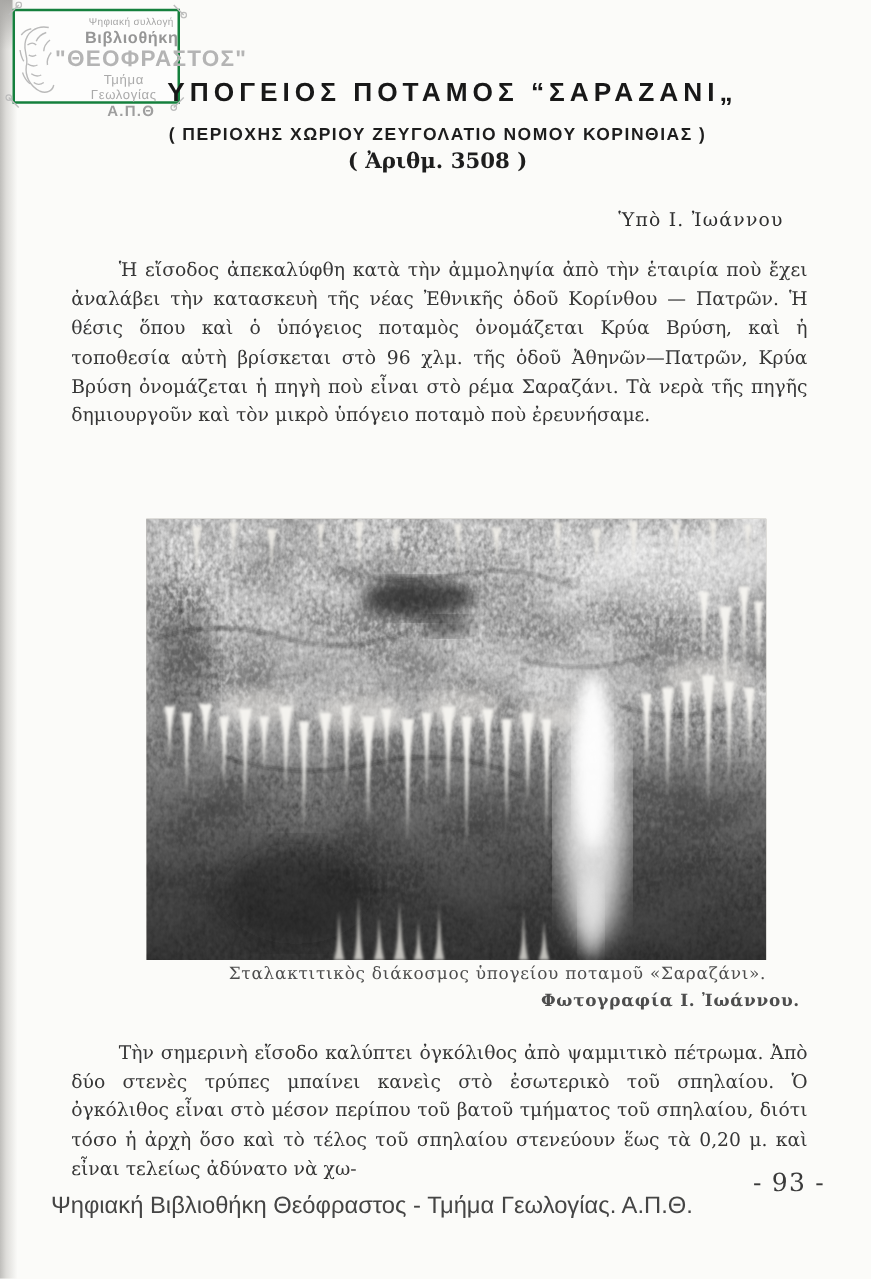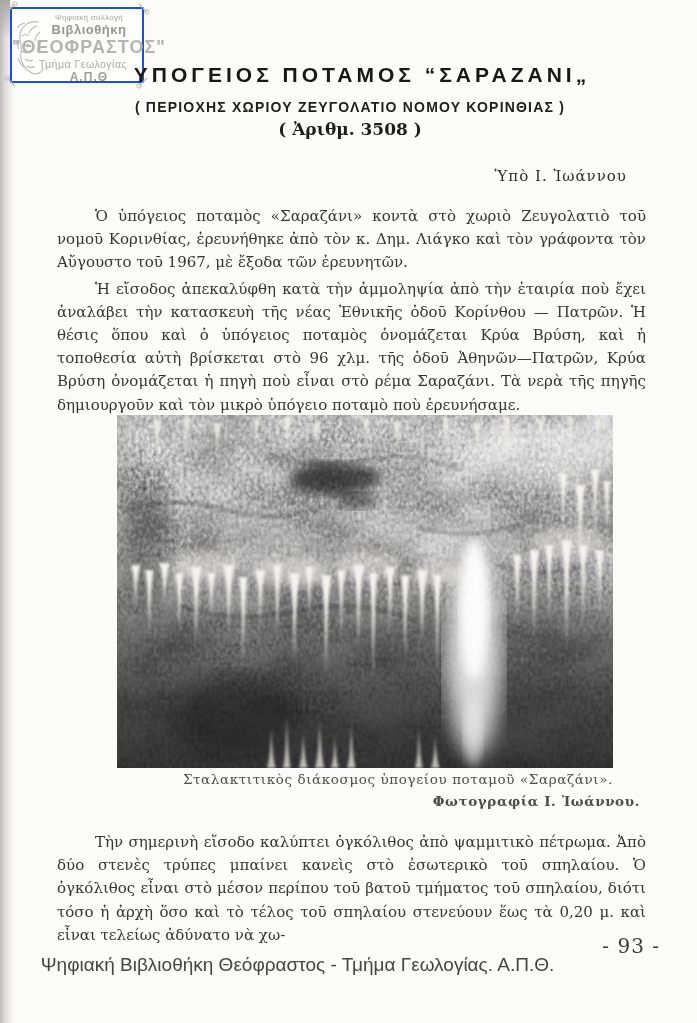--- a/index.html
+++ b/index.html
@@ -13,23 +13,23 @@
     position:absolute;left:0;top:0;bottom:0;width:14px;
     background:linear-gradient(90deg,#bfbebb 0,#dddcd9 35%,rgba(251,251,249,0) 100%);
   }
   .scan-edge-top{
     position:absolute;left:0;top:0;width:10px;height:40px;
     background:linear-gradient(180deg,#a9a8a5,rgba(200,199,196,0));
   }
   
   .stamp{
     position:absolute;left:10px;top:7px;width:134px;height:76px;
-    border:2px solid #1d4ed8;background:rgba(255,255,255,.55);
+    border:2px solid #15803d;background:rgba(255,255,255,.55);
     font-family:"Liberation Sans",sans-serif;text-align:center;
-    color:#a6a6a6;box-sizing:border-box;
+    color:#a6a6a6;box-sizing:border-box;padding-left:32px;
   }
   .stamp .l1{font-size:8px;margin:4px 0 0 24px;letter-spacing:.3px}
   .stamp .l2{font-size:13px;font-weight:bold;color:#969696;margin-left:24px;letter-spacing:.5px}
   .stamp .l3{font-size:18px;font-weight:bold;color:#b4b4b4;letter-spacing:1px;margin-top:0}
   .stamp .l4{font-size:10.5px;color:#aaa;margin:0 0 0 12px;letter-spacing:.5px}
   .stamp .l5{font-size:12px;font-weight:bold;color:#9e9e9e;margin-left:24px;letter-spacing:1px}
   .stamp svg.portrait{position:absolute;left:1px;top:9px}
   .corner{position:absolute;width:14px;height:14px}
   .corner.tl{left:-8px;top:-8px}
   .corner.tr{right:-8px;top:-8px;transform:rotate(90deg)}
@@ -127,21 +127,20 @@
   <div class="l4">Τμήμα Γεωλογίας</div>
   <div class="l5">Α.Π.Θ</div>
 </div>
 
 <div class="title">ΥΠΟΓΕΙΟΣ ΠΟΤΑΜΟΣ “ΣΑΡΑΖΑΝΙ„</div>
 <div class="subtitle">( ΠΕΡΙΟΧΗΣ ΧΩΡΙΟΥ ΖΕΥΓΟΛΑΤΙΟ ΝΟΜΟΥ ΚΟΡΙΝΘΙΑΣ )</div>
 <div class="catnum">( Ἀριθμ. 3508 )</div>
 <div class="author">Ὑπὸ Ι. Ἰωάννου</div>
 
 <div class="bodytext">
-  <p>Ὁ ὑπόγειος ποταμὸς «Σαραζάνι» κοντὰ στὸ χωριὸ Ζευγολατιὸ τοῦ νομοῦ Κορινθίας, ἐρευνήθηκε ἀπὸ τὸν κ. Δημ. Λιάγκο καὶ τὸν γράφοντα τὸν Αὔγουστο τοῦ 1967, μὲ ἔξοδα τῶν ἐρευνητῶν.</p>
   <p>Ἡ εἴσοδος ἀπεκαλύφθη κατὰ τὴν ἀμμοληψία ἀπὸ τὴν ἑταιρία ποὺ ἔχει ἀναλάβει τὴν κατασκευὴ τῆς νέας Ἐθνικῆς ὁδοῦ Κορίνθου — Πατρῶν. Ἡ θέσις ὅπου καὶ ὁ ὑπόγειος ποταμὸς ὀνομάζεται Κρύα Βρύση, καὶ ἡ τοποθεσία αὐτὴ βρίσκεται στὸ 96 χλμ. τῆς ὁδοῦ Ἀθηνῶν—Πατρῶν, Κρύα Βρύση ὀνομάζεται ἡ πηγὴ ποὺ εἶναι στὸ ρέμα Σαραζάνι. Τὰ νερὰ τῆς πηγῆς δημιουργοῦν καὶ τὸν μικρὸ ὑπόγειο ποταμὸ ποὺ ἐρευνήσαμε.</p>
 </div>
 
 <div class="photo">
   <svg width="496" height="353" viewBox="0 0 496 353" preserveAspectRatio="none">
     <defs>
       <filter id="phn" x="-2%" y="-2%" width="104%" height="104%">
         <feTurbulence type="fractalNoise" baseFrequency="0.013 0.02" numOctaves="4" seed="11" result="coarse"></feTurbulence>
         <feColorMatrix in="coarse" type="saturate" values="0" result="cg"></feColorMatrix>
         <feTurbulence type="fractalNoise" baseFrequency="0.27 0.21" numOctaves="2" seed="7" result="fine"></feTurbulence>

